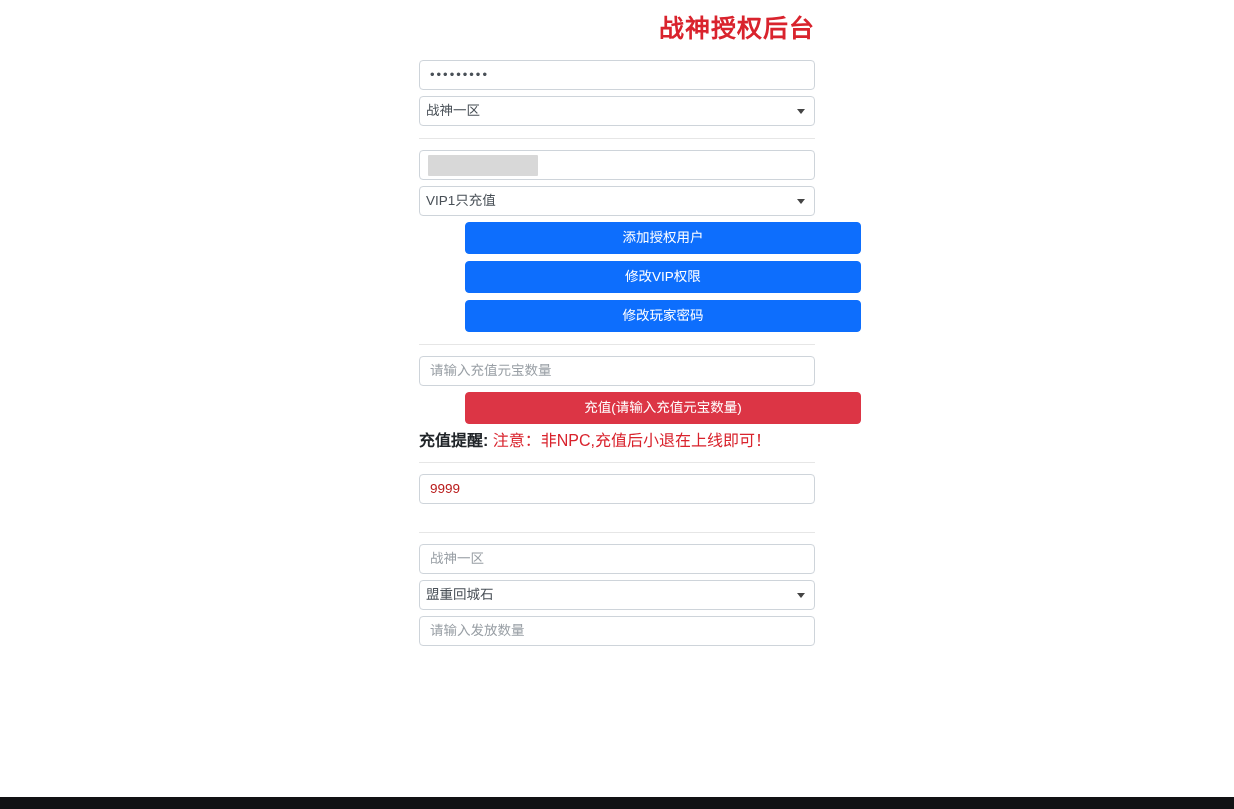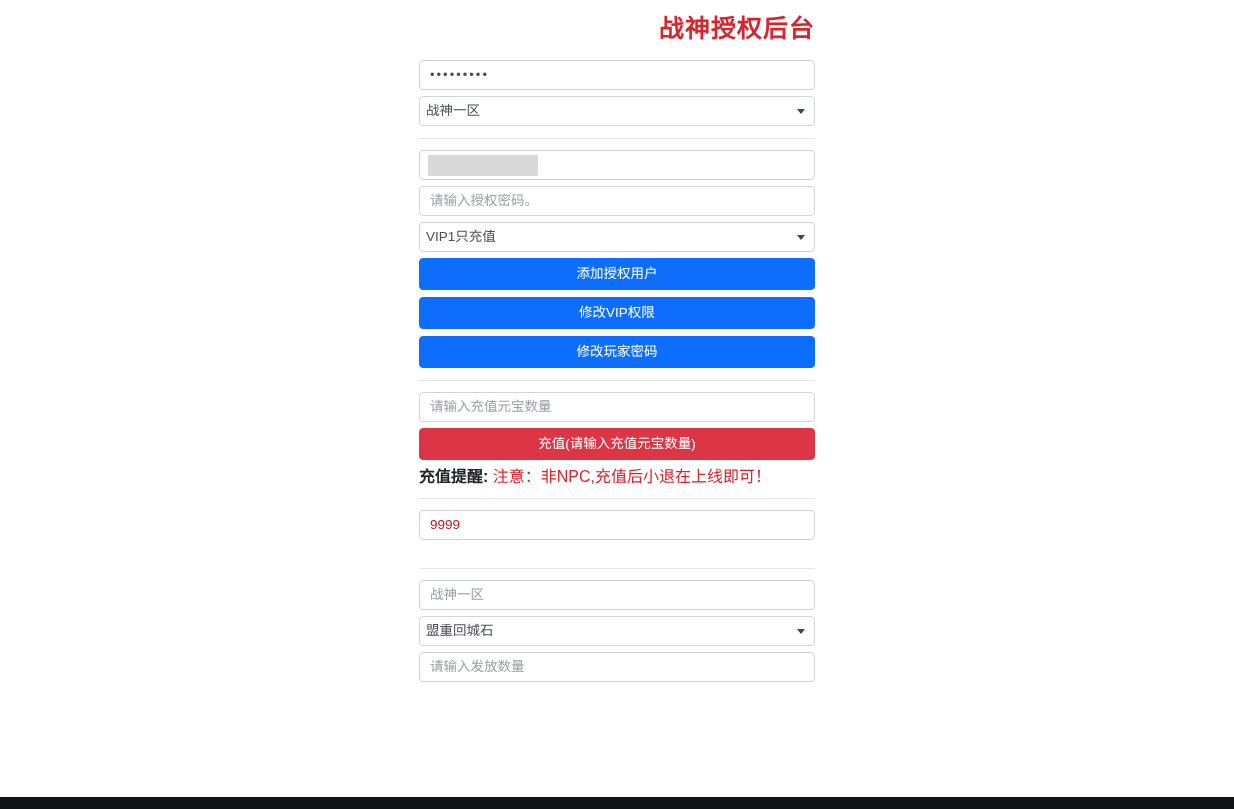--- a/index.html
+++ b/index.html
@@ -117,20 +117,21 @@
     height: 32px;
     line-height: 30px;
     text-align: center;
     color: #ffffff;
     font-size: 13.5px;
     border-radius: 4px;
     border: 1px solid transparent;
     margin-bottom: 7px;
     cursor: pointer;
     user-select: none;
+    margin-left: 46px;
   }
   .btn-blue {
     background: #0d6efd;
     border-color: #0d6efd;
   }
   .btn-red {
     background: #dc3545;
     border-color: #dc3545;
   }
   .btn-red.focused {
@@ -166,21 +167,20 @@
       <span class="caret"></span>
     </div>
 
     <hr class="sep">
 
     <div class="field">
       <span class="redacted"></span>
       <span></span>
     </div>
 
-    <div class="field placeholder">请输入授权密码。</div>
 
     <div class="select">
       <span>VIP1只充值</span>
       <span class="caret"></span>
     </div>
 
     <div class="btn btn-blue">添加授权用户</div>
     <div class="btn btn-blue">修改VIP权限</div>
     <div class="btn btn-blue">修改玩家密码</div>
 

